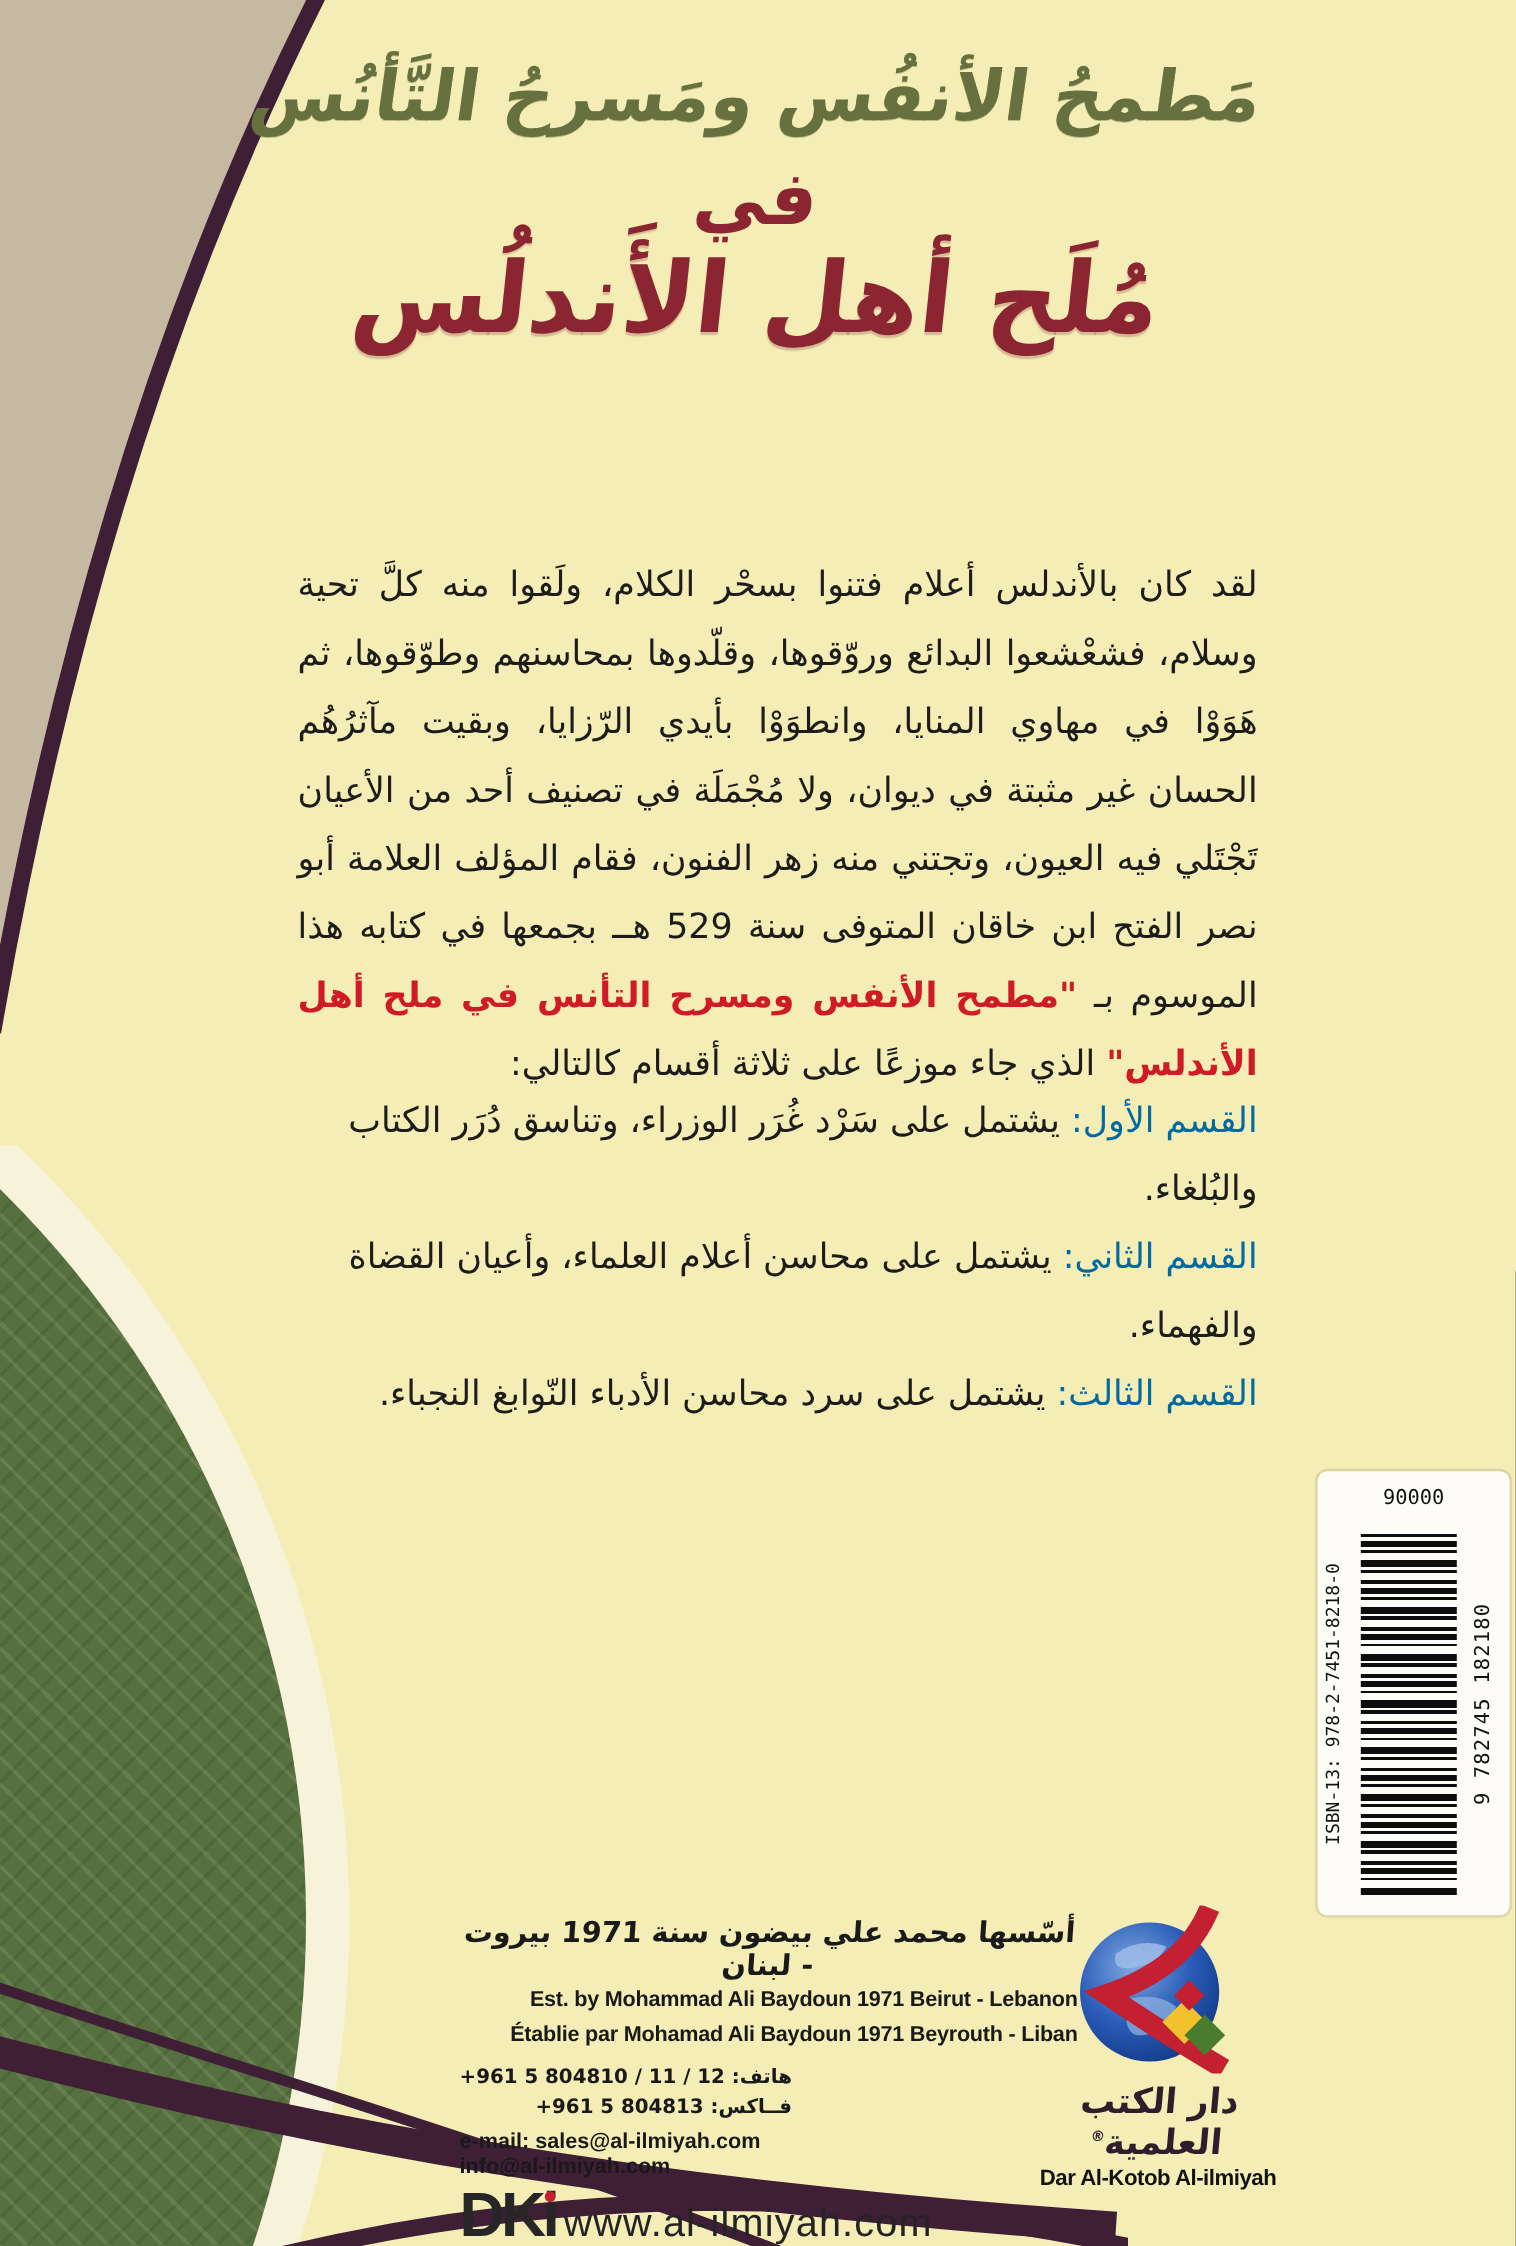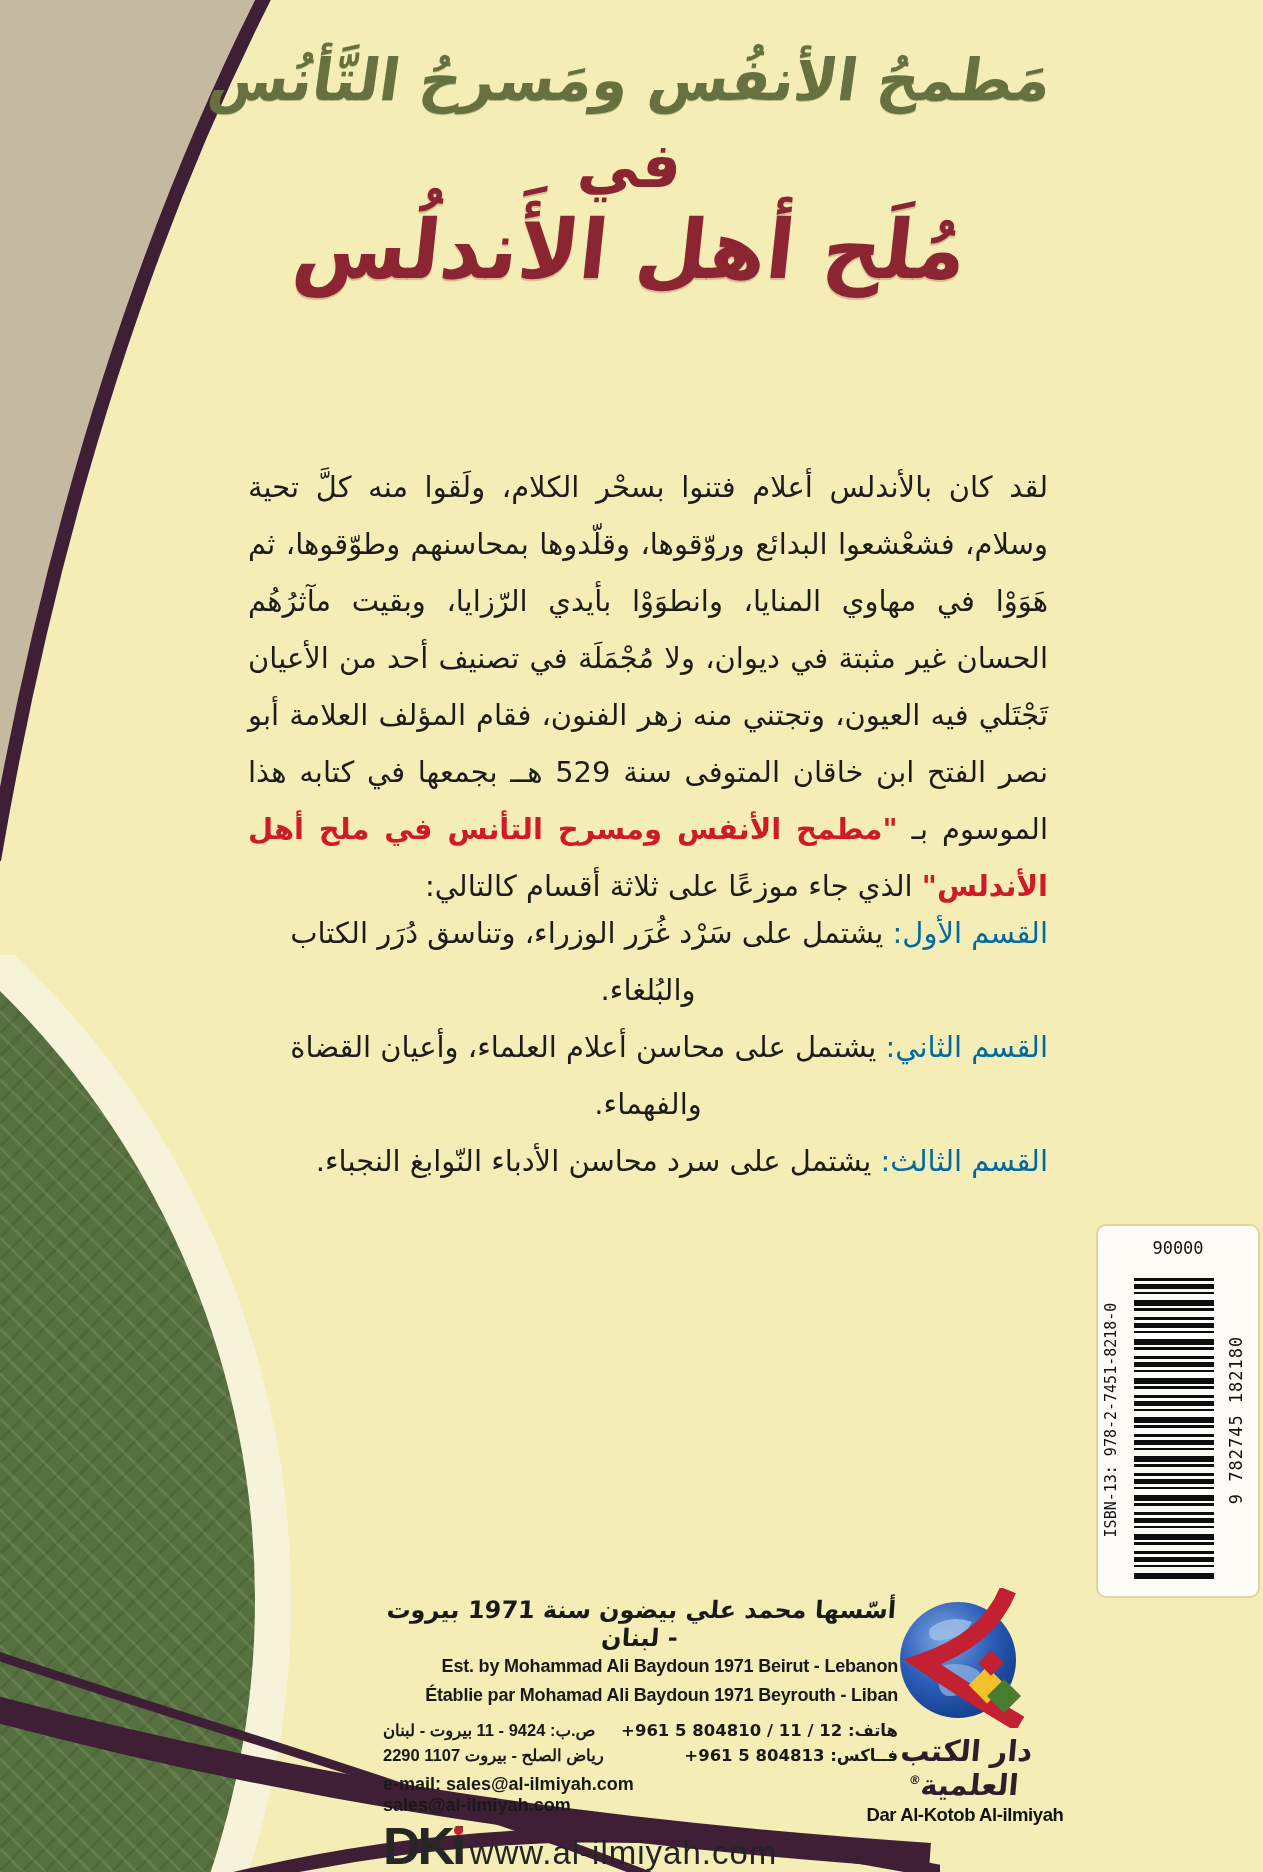--- a/index.html
+++ b/index.html
@@ -32,21 +32,21 @@
 
   .blurb{position:absolute;right:215px;top:430px;width:800px;direction:rtl;
          text-align:justify;font-size:29px;line-height:57px;color:#1e1c1a;z-index:3;}
   .blurb .hl{color:#cf1b26;font-weight:bold;}
 
   .sections{position:absolute;right:215px;top:905px;width:800px;direction:rtl;
             font-size:29px;line-height:57px;color:#1e1c1a;z-index:3;}
   .sections p{margin:0;}
   .sec-line{text-align:justify;}
   .sec-head{color:#0369a1;font-weight:normal;}
-  .sec-cont{text-align:center;}
+  .sec-cont{text-align:right;}
 
   
   .footer{position:absolute;left:383px;top:1596px;width:515px;z-index:3;color:#191919;}
   .founder-ar{direction:rtl;text-align:center;font-size:24px;font-weight:bold;
               color:#1a1a1a;transform:skewX(-4deg);}
   .founder-en,.founder-fr{text-align:right;font-size:18px;font-weight:bold;line-height:29px;
               font-family:Liberation Sans, sans-serif;letter-spacing:-0.2px;}
   .contact{display:flex;justify-content:space-between;margin-top:8px;font-size:16.5px;
            font-weight:bold;line-height:25px;}
   .contact .col-left{text-align:left;font-family:"Liberation Sans",sans-serif;}
@@ -129,32 +129,28 @@
     <div class="section">
       <p class="sec-line"><span class="sec-head">القسم الثالث:</span> <span>يشتمل على سرد محاسن الأدباء النّوابغ النجباء.</span></p>
     </div>
   </div>
 
   <div class="footer">
     <div class="founder-ar">أسّسها محمد علي بيضون سنة 1971 بيروت - لبنان</div>
     <div class="founder-en">Est. by Mohammad Ali Baydoun 1971 Beirut - Lebanon</div>
     <div class="founder-fr">Établie par Mohamad Ali Baydoun 1971 Beyrouth - Liban</div>
     <div class="contact">
-      <div class="col-left">
-        <div style="direction:rtl;">ص.ب: 9424 - 11 بيروت - لبنان</div>
-        <div style="direction:rtl;">رياض الصلح - بيروت 1107 2290</div>
-      </div>
       <div class="col-right">
         <div><span>هاتف:</span> <span class="ltr">+961 5 804810 / 11 / 12</span></div>
         <div><span>فــاكس:</span> <span class="ltr">+961 5 804813</span></div>
       </div>
     </div>
     <div class="emails">
       <span>e-mail: sales@al-ilmiyah.com</span>
-      <span>sales@al-ilmiyah.com</span>
+      <span>info@al-ilmiyah.com</span>
     </div>
     <div class="dki-row">
       <span class="dki-mark"><span>DKi</span><span class="dki-dot"></span></span>
       <span class="dki-url">www.al-ilmiyah.com</span>
     </div>
   </div>
 
   <div class="publisher">
     <svg width="190" height="140" viewBox="0 0 190 140">
       <defs>

